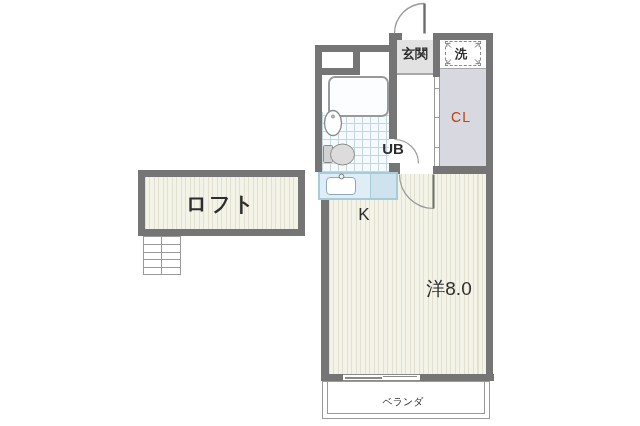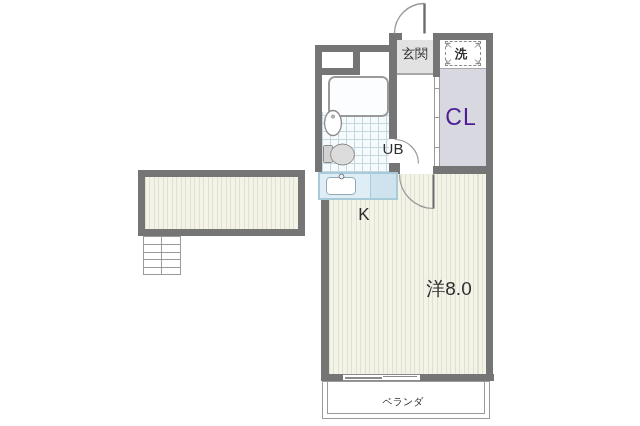--- a/index.html
+++ b/index.html
@@ -91,21 +91,22 @@
     </g>
     <circle cx="341.5" cy="176.5" r="2.4" fill="#eee" stroke="#7a7a7a" stroke-width="1"></circle>
     <g fill="none" stroke="#7a7a7a" stroke-width="1">
       <path d="M451 47.5 L446.8 43.3 M446.8 47 L446.8 43.3 L450.5 43.3"></path>
       <path d="M475 47.5 L479.2 43.3 M479.2 47 L479.2 43.3 L475.5 43.3"></path>
       <path d="M451 59.5 L446.8 63.7 M446.8 60 L446.8 63.7 L450.5 63.7"></path>
       <path d="M475 59.5 L479.2 63.7 M479.2 60 L479.2 63.7 L475.5 63.7"></path>
     </g>
   </svg>
 
-  <div class="label" style="left:415px;top:53px;font-size:13px;font-weight:400;">玄関</div>
+  <div class="label" style="left:221px;top:203px;font-size:21px;font-weight:600;letter-spacing:2px;">ロフト</div>
+  <div class="label" style="left:415px;top:53px;font-size:13px;font-weight:700;">玄関</div>
   <div class="label" style="left:461px;top:53.5px;font-size:12.5px;font-weight:600;">洗</div>
-  <div class="label" style="left:461px;top:117px;font-size:23px;font-weight:500;color:#4c1d95;letter-spacing:1px;">CL</div>
-  <div class="label" style="left:377px;top:148px;font-size:15px;font-weight:400;padding-left:32px;">UB</div>
+  <div class="label" style="left:461px;top:117px;font-size:14px;font-weight:500;color:#c2410c;letter-spacing:1px;">CL</div>
+  <div class="label" style="left:377px;top:148px;font-size:15px;font-weight:700;padding-left:32px;">UB</div>
   <div class="label" style="left:364px;top:214px;font-size:17px;font-weight:500;">K</div>
   <div class="label" style="left:409px;top:288px;font-size:19px;font-weight:500;margin-left:40px;">洋8.0</div>
   <div class="label" style="left:403px;top:402px;font-size:10px;font-weight:500;">ベランダ</div>
 
 </div>
 
 </body></html>

